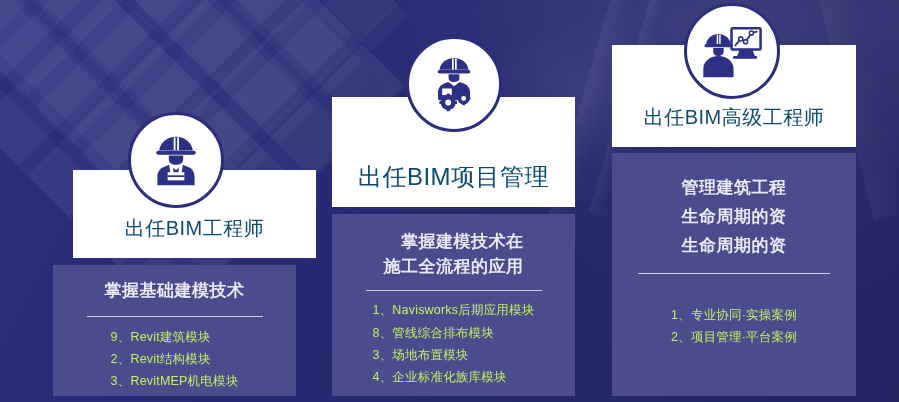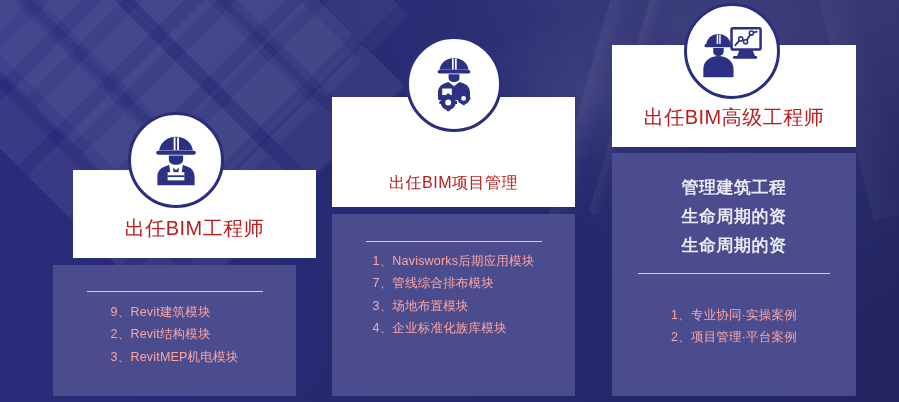--- a/index.html
+++ b/index.html
@@ -58,36 +58,36 @@
     border:3px solid #2b2d7d;
     display:flex;align-items:center;justify-content:center;
     z-index:5;box-sizing:border-box;
   }
   .white-card{
     position:absolute;background:#ffffff;z-index:3;
     display:flex;align-items:flex-end;justify-content:center;
     box-sizing:border-box;
   }
   .white-card .title{
-    width:100%;text-align:center;color:#b91c1c;
+    width:100%;text-align:center;color:#0c4a6e;
     line-height:1.34;letter-spacing:.5px;
   }
   .panel{
     position:absolute;background:#4b4c8d;z-index:2;box-sizing:border-box;
     display:flex;flex-direction:column;align-items:center;
   }
   .panel .headline{
     color:#e9eaf6;font-weight:bold;text-align:right;line-height:1.45;
     letter-spacing:.5px;text-shadow:0 1px 0 rgba(0,0,0,.12);
   }
   .panel .rule{
     height:1px;background:rgba(255,255,255,.72);
   }
   .panel ul{
-    list-style:none;margin:0;padding:0;color:#fca5a5;
+    list-style:none;margin:0;padding:0;color:#bef264;
   }
   .panel ul li{
     line-height:1.78;white-space:nowrap;letter-spacing:.2px;
   }
 </style>
 </head>
 <body>
 
 <div id="stage">
 
@@ -115,20 +115,21 @@
           <rect x="35.0" y="36.8" width="3.4" height="9.6" fill="#ffffff" transform="rotate(8 37 41)"></rect>
         </g>
       </svg>
     </div>
 
     <div class="white-card" style="left:53px;top:170px;width:243px;height:88px;padding-bottom:16px;margin-left:20px;">
       <div class="title" style="font-size:20px;">出任BIM工程师</div>
     </div>
 
     <div class="panel" style="left:53px;top:265px;width:243px;height:131px;padding-top:14px;">
+      <div class="headline" style="font-size:17px;">掌握基础建模技术</div>
       <div class="rule" style="width:176px;margin:12px 0 9px 0;"></div>
       <ul style="font-size:12.5px;">
         <li>9、Revit建筑模块</li>
         <li>2、Revit结构模块</li>
         <li>3、RevitMEP机电模块</li>
       </ul>
     </div>
   </div>
 
   <div class="col">
@@ -154,30 +155,34 @@
           <circle cx="41.6" cy="46.4" r="2.4" fill="#ffffff"></circle>
           <rect x="40.4" y="39.6" width="2.6" height="2.8"></rect>
           <rect x="40.4" y="50.4" width="2.6" height="2.8"></rect>
           <rect x="34.8" y="45.2" width="2.8" height="2.6"></rect>
           <rect x="45.6" y="45.2" width="2.8" height="2.6"></rect>
         </g>
       </svg>
     </div>
 
     <div class="white-card" style="left:332px;top:97px;width:243px;height:110px;padding-bottom:14px;">
-      <div class="title" style="font-size:16px;">
+      <div class="title" style="font-size:24px;">
         <div>出任BIM项目管理</div>
       </div>
     </div>
 
     <div class="panel" style="left:332px;top:214px;width:243px;height:182px;padding-top:16px;">
+      <div class="headline" style="font-size:17px;">
+        <div>掌握建模技术在</div>
+        <div>施工全流程的应用</div>
+      </div>
       <div class="rule" style="width:176px;margin:11px 0 8px 0;"></div>
       <ul style="font-size:12.5px;">
         <li>1、Navisworks后期应用模块</li>
-        <li>7、管线综合排布模块</li>
+        <li>8、管线综合排布模块</li>
         <li>3、场地布置模块</li>
         <li>4、企业标准化族库模块</li>
       </ul>
     </div>
   </div>
 
   <div class="col">
 
     <div class="icon-badge" style="left:684px;top:3px;width:96px;height:96px;">
       <svg width="66" height="62" viewBox="0 0 68 64" aria-hidden="true">

